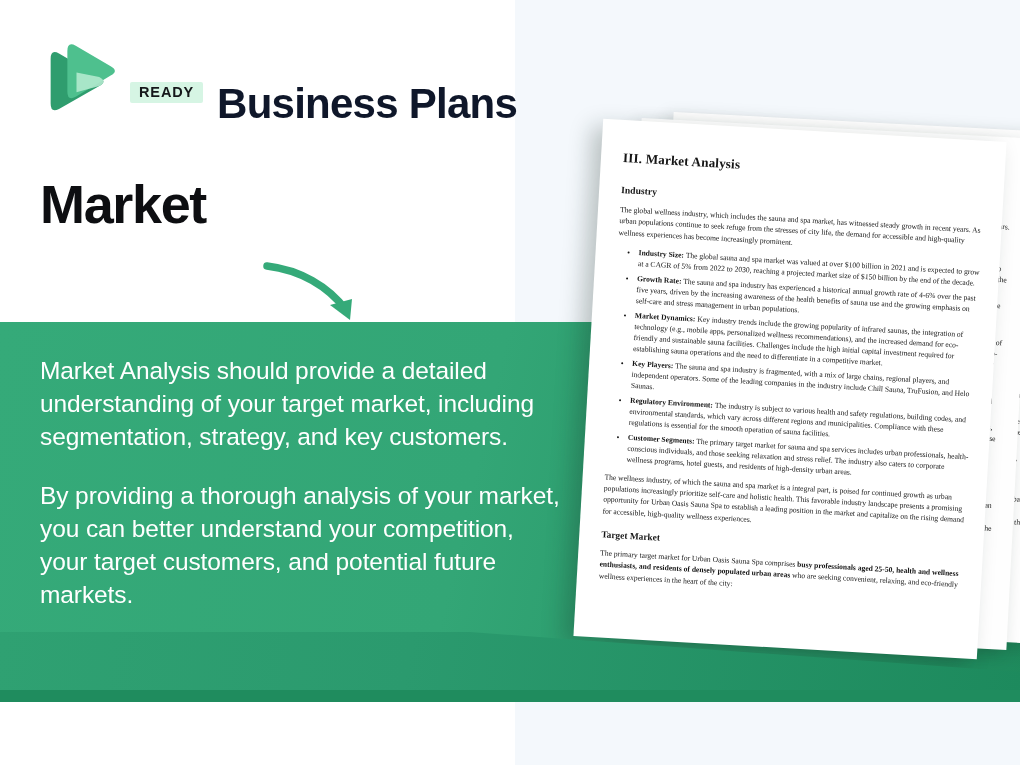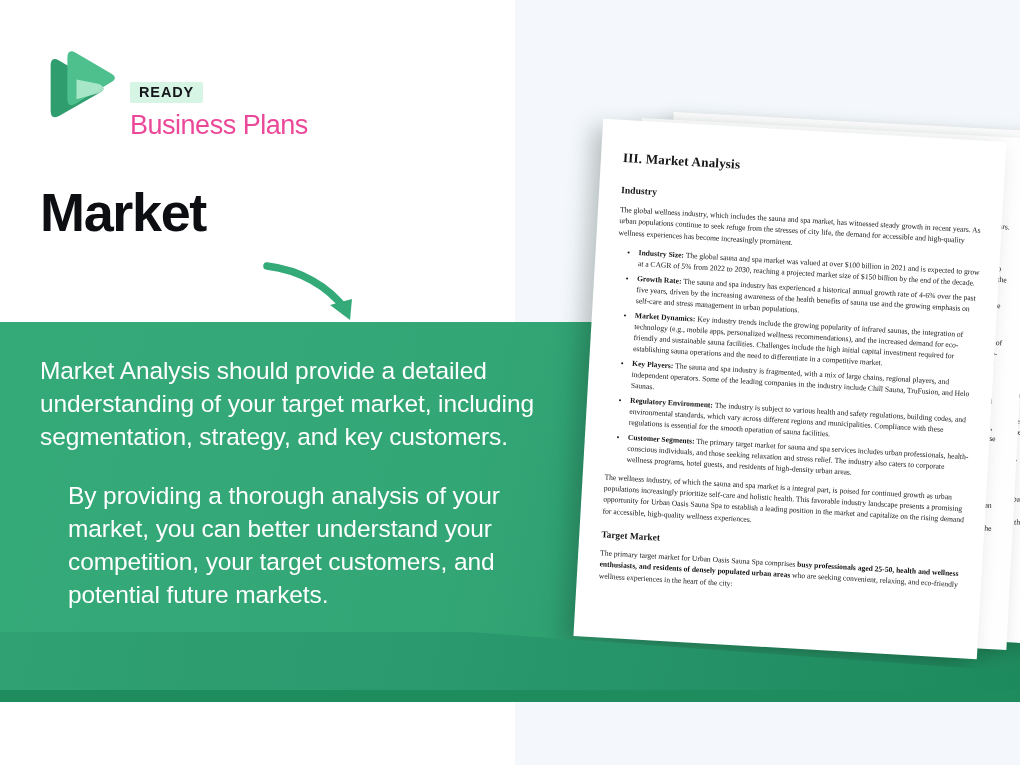--- a/index.html
+++ b/index.html
@@ -43,45 +43,45 @@
     align-items: center;
     gap: 14px;
     z-index: 40;
   }
   .logo-mark {
     width: 76px;
     height: 76px;
     position: relative;
     flex: 0 0 auto;
   }
-  .brand-text { display: flex; flex-direction: column; align-items: flex-start; gap: 8px; margin-top: 48px; }
+  .brand-text { display: flex; flex-direction: row; align-items: flex-start; gap: 14px; margin-top: 48px; }
   .ready-badge {
     background: #d6f5e4;
     color: #15171a;
     font-size: 14.5px;
     font-weight: bold;
     letter-spacing: 0.06em;
     padding: 3px 9px 3px 9px;
     line-height: 1.05;
     border-radius: 2px;
   }
   .brand-name {
-    font-size: 27px;
-    font-weight: normal;
-    color: #ec4899;
+    font-size: 42px;
+    font-weight: bold;
+    color: #0f172a;
     letter-spacing: -0.018em;
     line-height: 1.05;
     white-space: nowrap;
   }
 
   
   .headline {
     position: absolute;
     left: 40px;
-    top: 184px;
+    top: 176px;
     z-index: 40;
   }
   .headline-line {
     font-size: 54px;
     font-weight: bold;
     line-height: 1.07;
     letter-spacing: -0.025em;
   }
   .hl-dark { color: #0d0e11; }
   .hl-green { color: #2fa673; }
@@ -112,21 +112,21 @@
     width: 520px;
     z-index: 30;
     color: #ffffff;
   }
   .band-para {
     font-size: 24.5px;
     font-weight: normal;
     line-height: 1.35;
     letter-spacing: -0.004em;
   }
-  .band-para + .band-para { margin-top: 26px; margin-left: 28px; }
+  .band-para + .band-para { margin-top: 26px; }
 
   
   .papers {
     position: absolute;
     left: 0; top: 0;
     width: 1020px; height: 765px;
     z-index: 20;
     pointer-events: none;
   }
   .papers > * { pointer-events: auto; }

